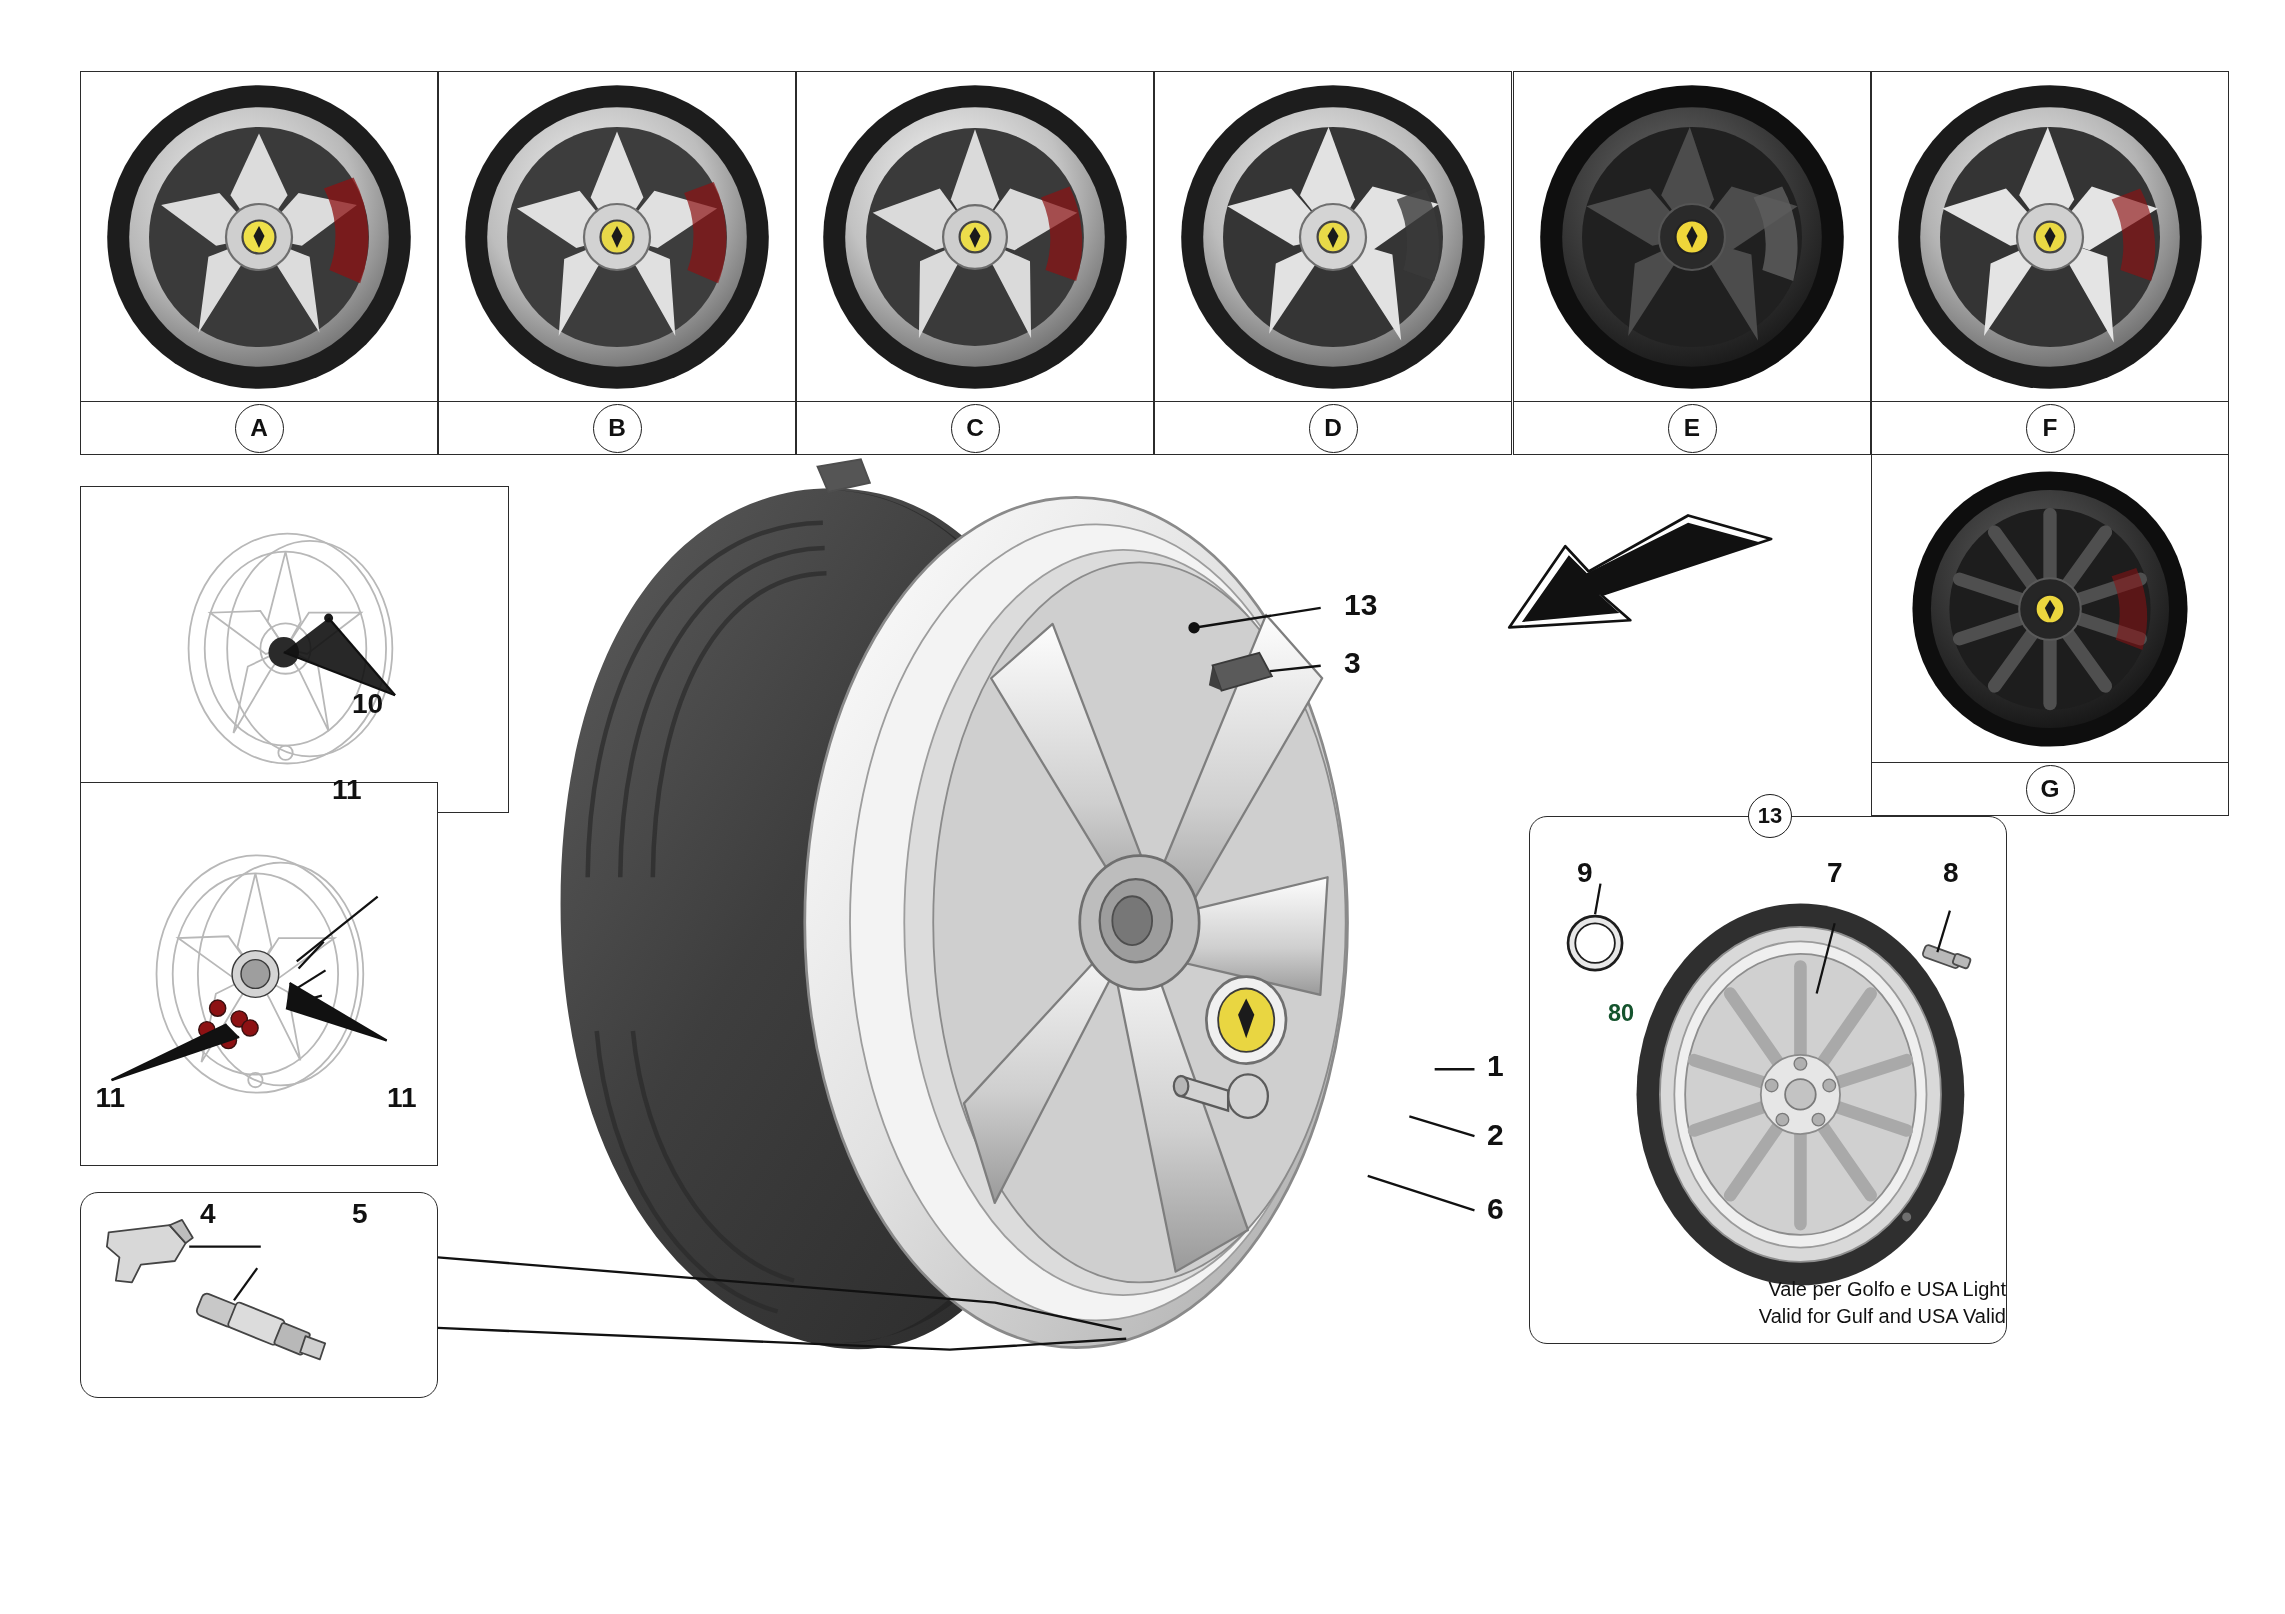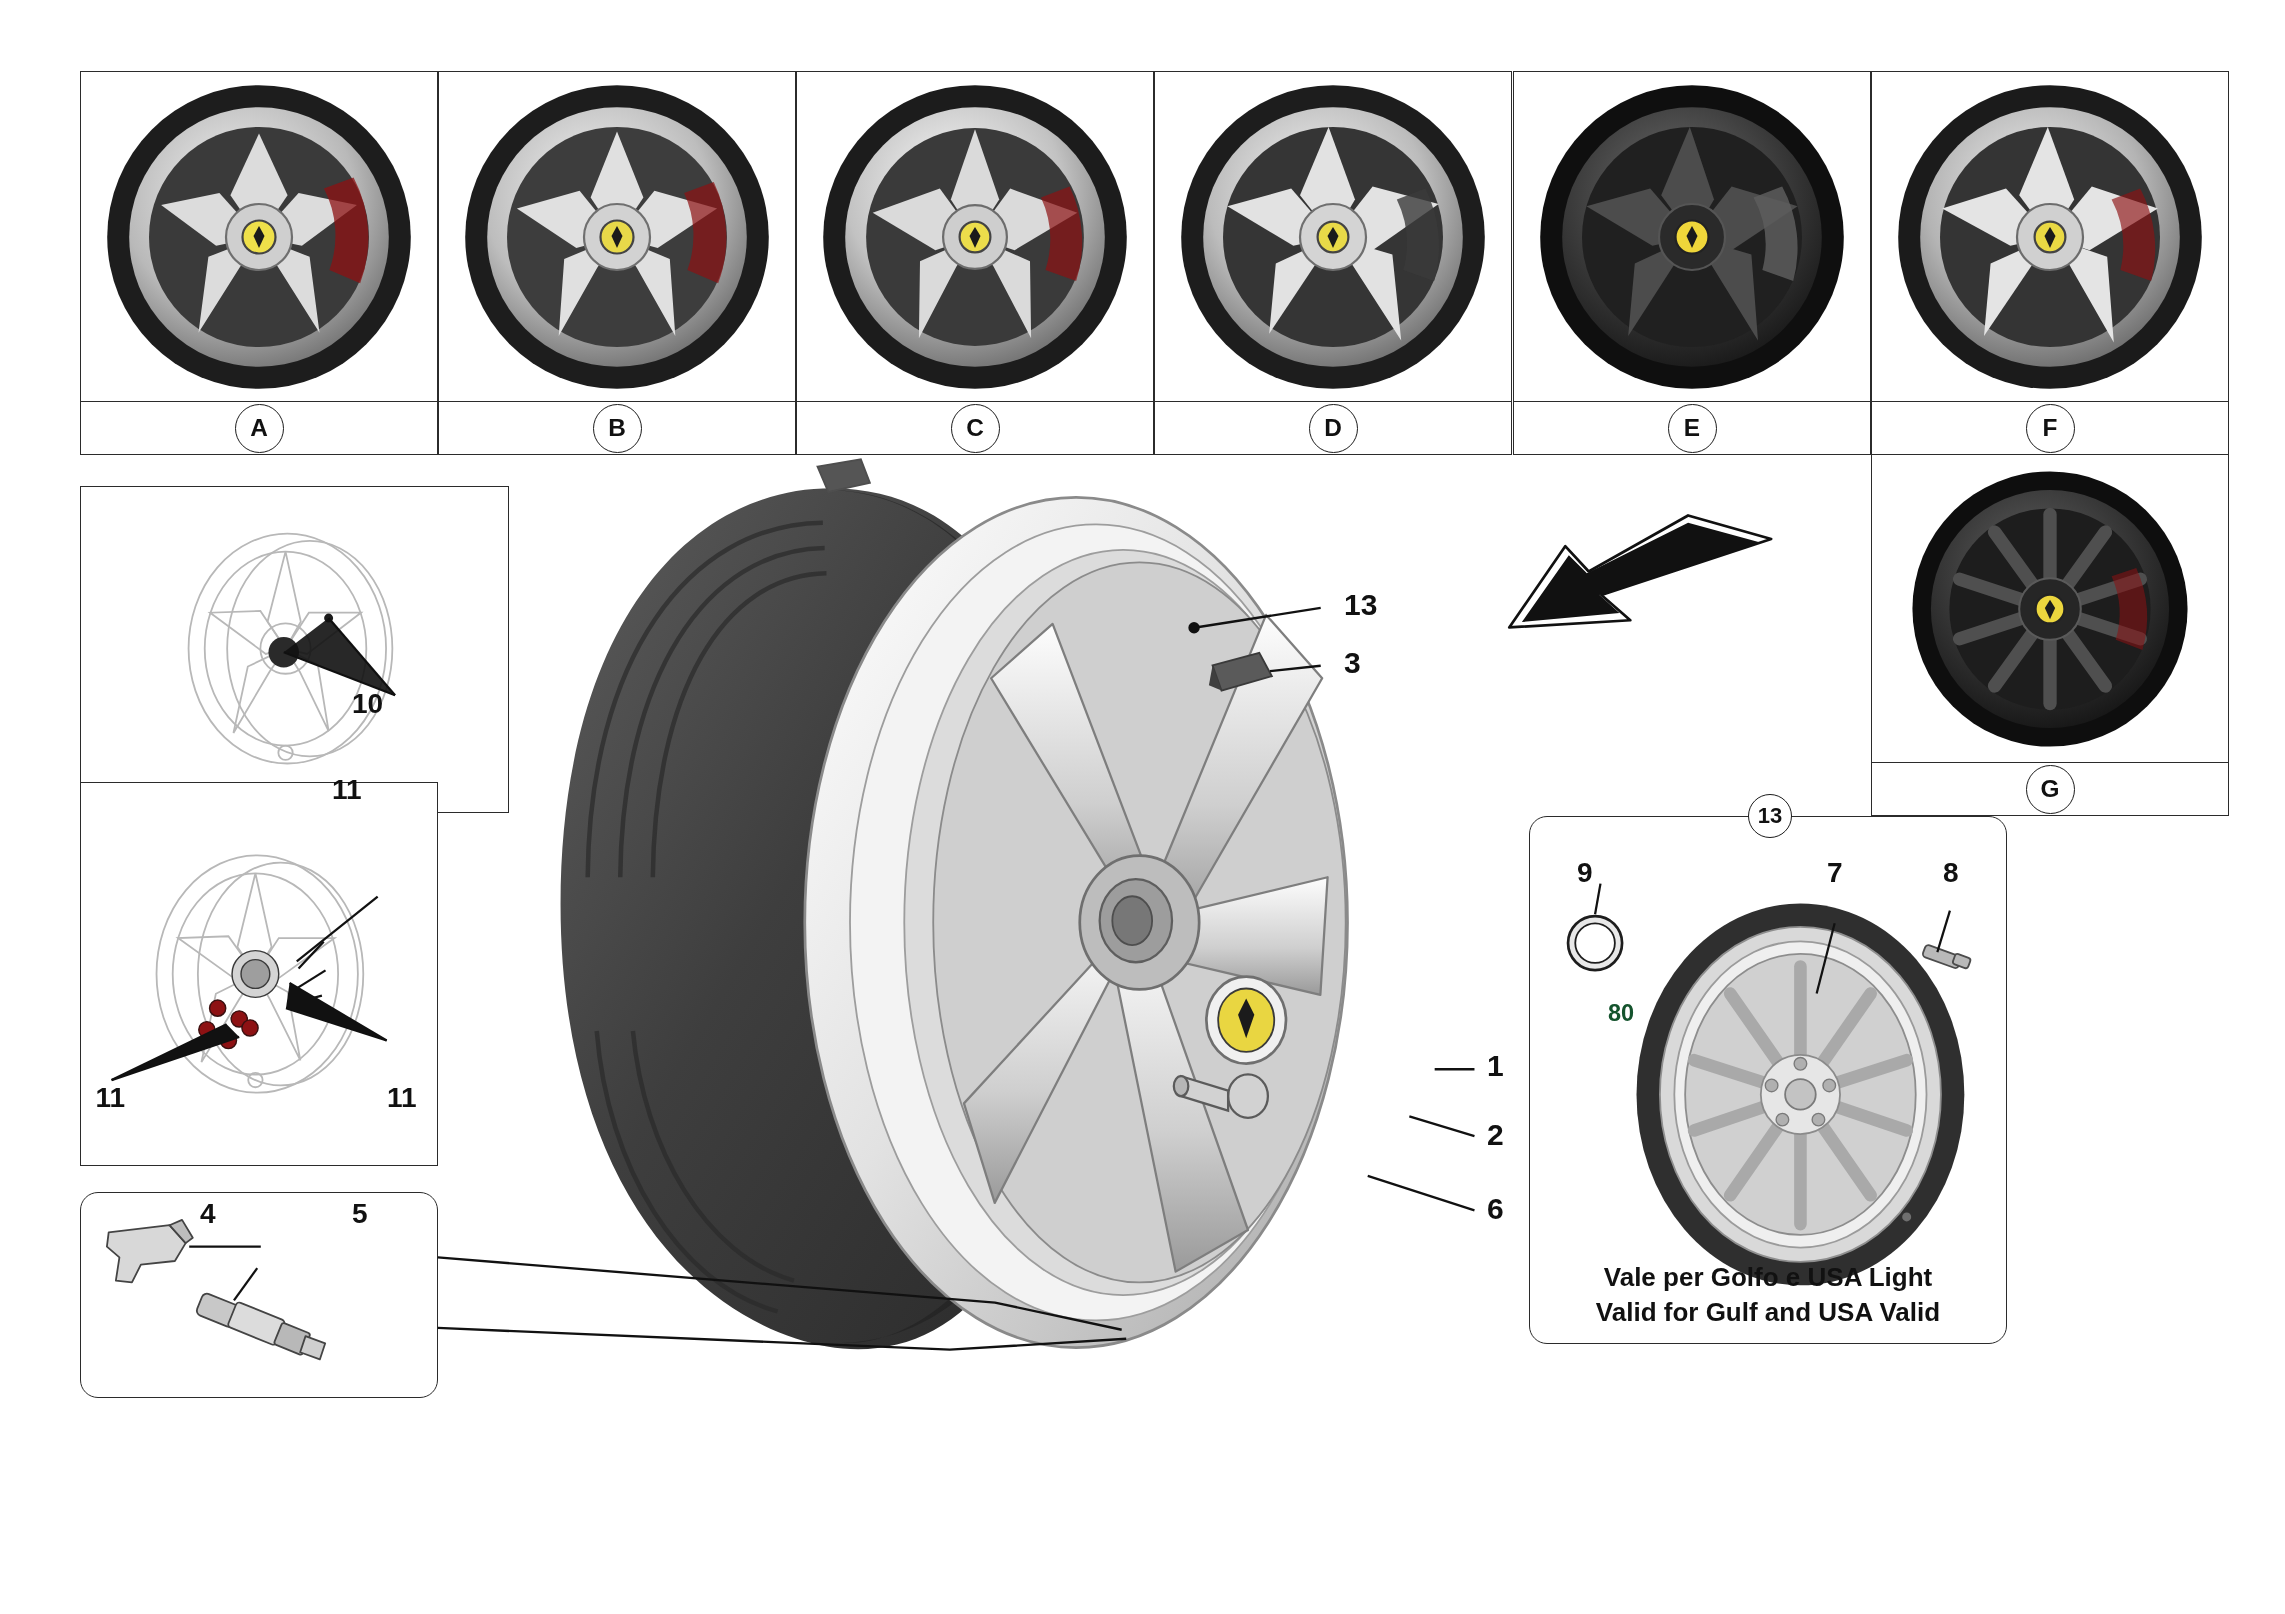--- a/index.html
+++ b/index.html
@@ -22,21 +22,21 @@
   .wheelart{width:100%;height:100%;}
 
   
   .num{position:absolute;font-size:28px;font-weight:bold;color:#111;}
   .num.big{font-size:30px;}
 
   
   .lines{position:absolute;inset:0;pointer-events:none;}
 
   
-  .note{position:absolute;text-align:center;font-size:26px;font-weight:bold;line-height:1.35;}
+  .note{position:absolute;text-align:right;font-size:20px;font-weight:normal;line-height:1.35;}
 </style>
 </head>
 <body>
 
 <div class="stage">
 
   <div class="variant" style="left:80px;top:71px;width:358px;height:384px;">
     <div class="photo">
       <svg class="wheelart" viewBox="0 0 300 300">
         <defs>

